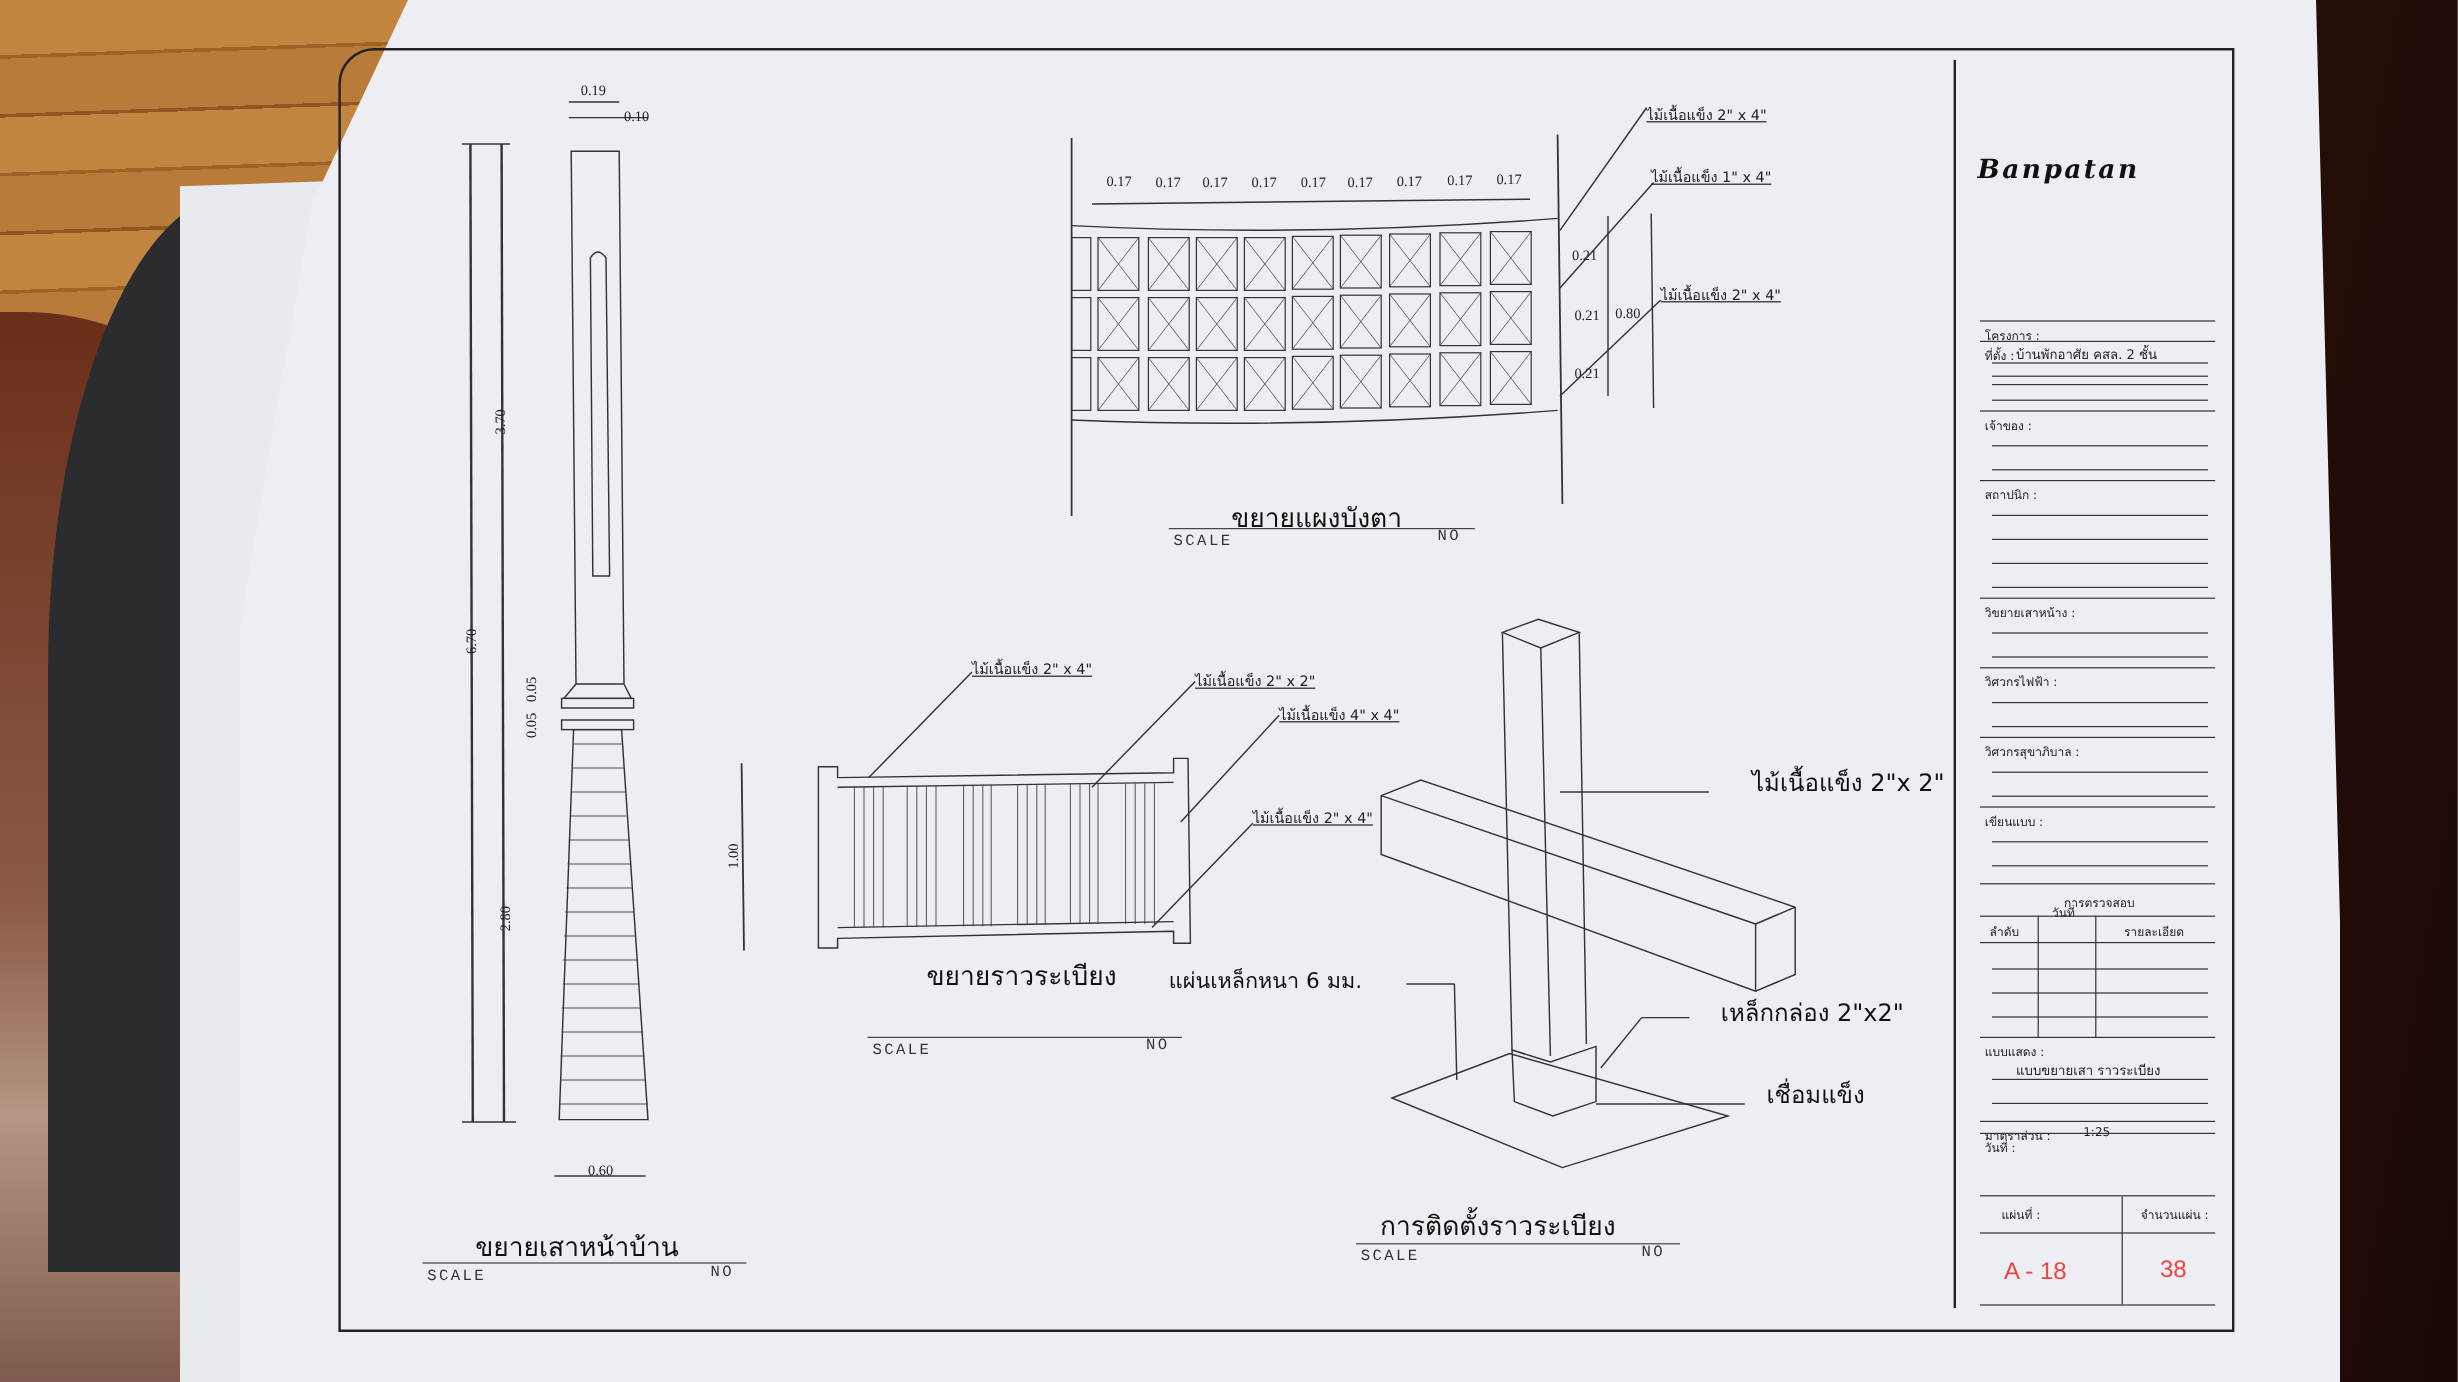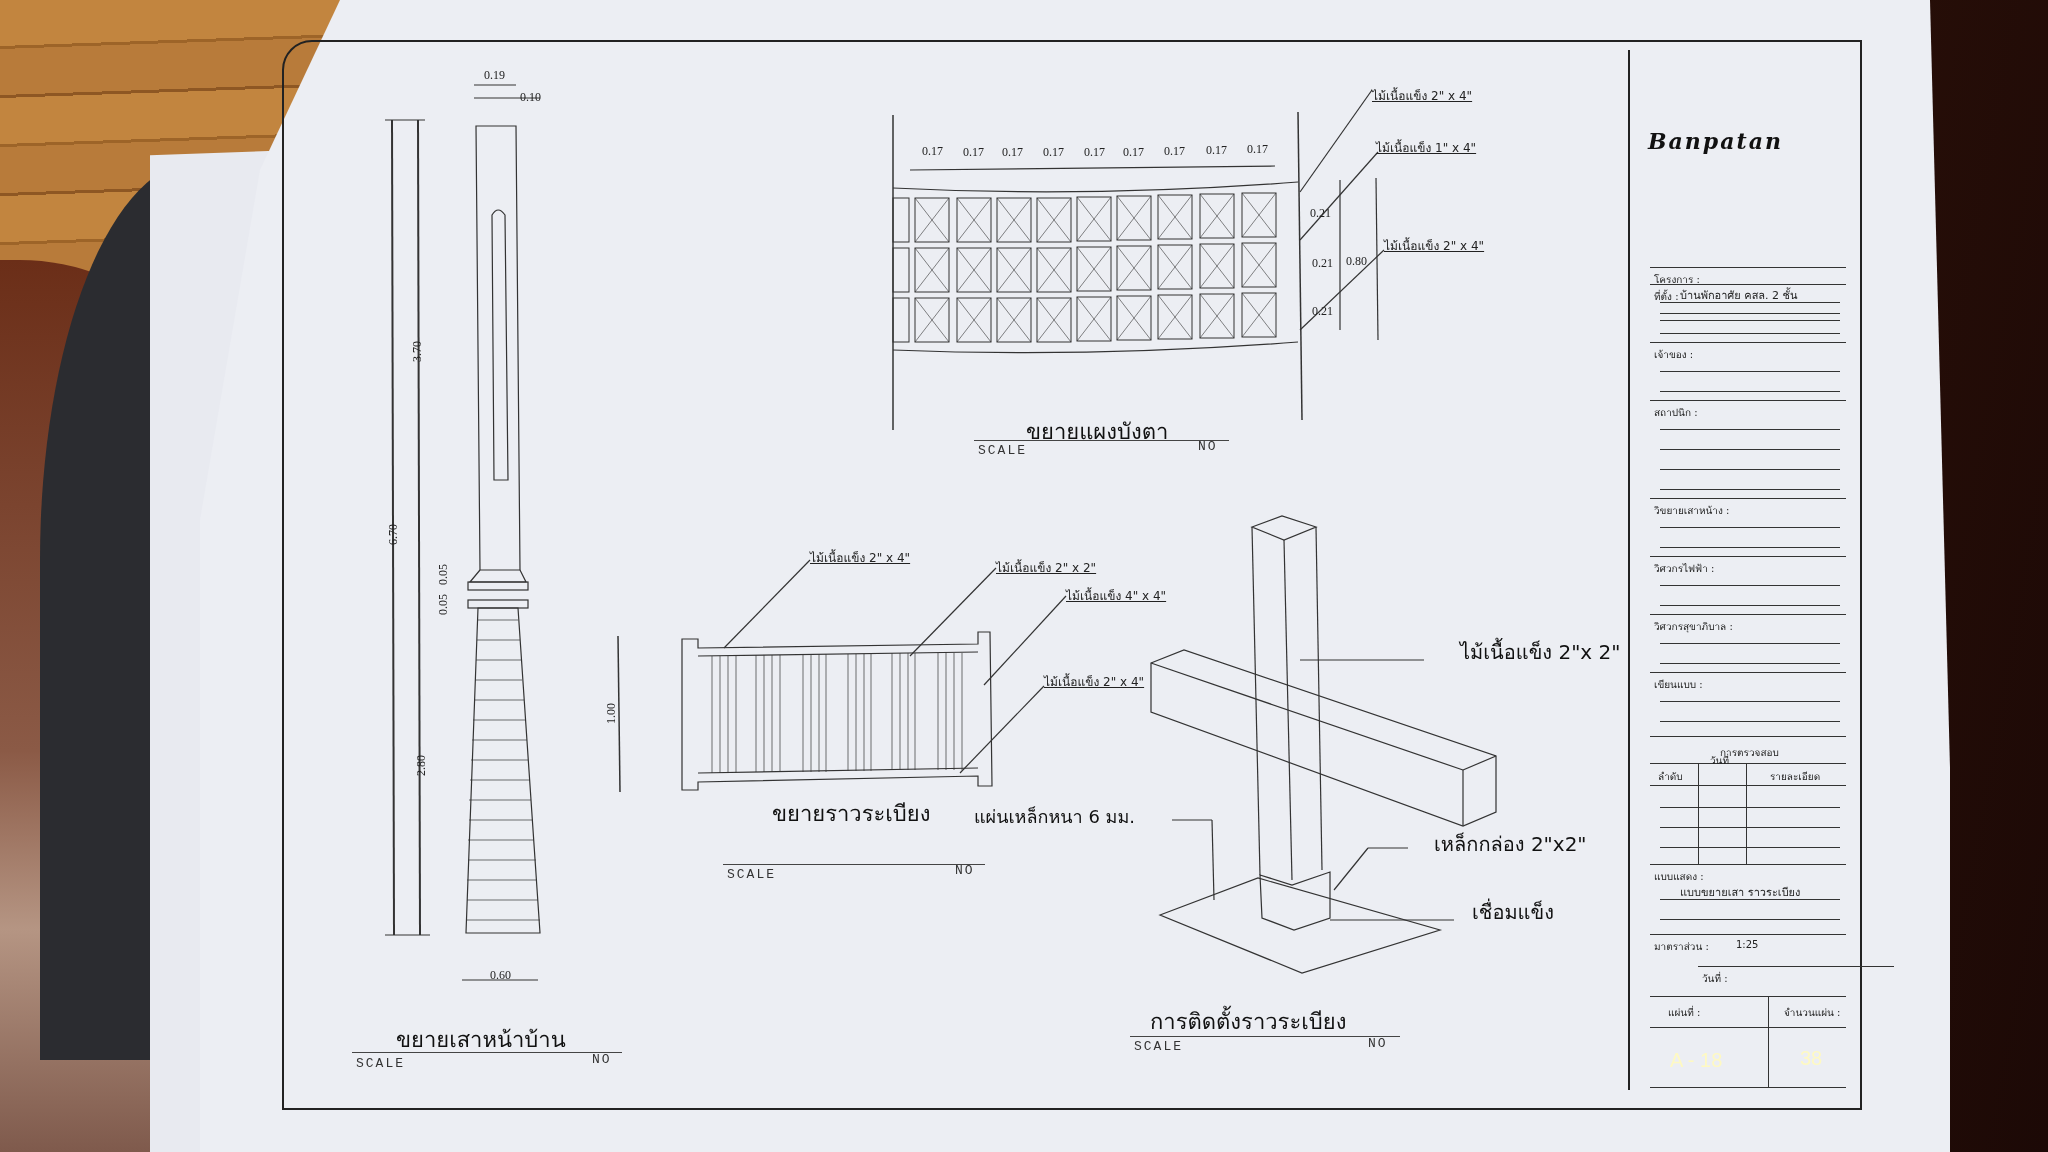--- a/index.html
+++ b/index.html
@@ -50,21 +50,21 @@
     font-style:italic; font-weight:bold; font-size:22px; color:#111; letter-spacing:2px;
   }
   .tb-box {
     position:absolute; left:1650px; width:196px; border-top:1.5px solid #333;
     font-size:10px; color:#222;
   }
   .tb-label { position:absolute; left:4px; top:4px; }
   .tb-value { position:absolute; left:30px; top:18px; font-size:11px; }
   .tb-line { position:absolute; left:10px; right:6px; border-top:1.5px solid #333; }
   .sheet-no {
-    position:absolute; font-size:20px; color:#fef9c3; font-family:"Liberation Sans", sans-serif;
+    position:absolute; font-size:20px; color:#ef4444; font-family:"Liberation Sans", sans-serif;
   }
   .caption {
     position:absolute; font-size:22px; color:#111;
   }
   .caption-rule { position:absolute; border-top:1.5px solid #444; }
   .scale-lbl, .no-lbl {
     position:absolute; font-family:"Liberation Mono", monospace; font-size:13px; color:#333; letter-spacing:2px;
   }
   .dim { position:absolute; font-family:"Liberation Serif", serif; font-size:12px; color:#222; }
   .dim-v { transform:rotate(-90deg); transform-origin:left top; }
@@ -339,21 +339,21 @@
 <div class="tb-box" style="top:864px;height:70px;">
   <span class="tb-label">แบบแสดง :</span>
   <span class="tb-value">แบบขยายเสา ราวระเบียง</span>
   <div class="tb-line" style="top:34px"></div>
     <div class="tb-line" style="top:54px"></div>
 </div>
 <div class="tb-box" style="top:934px;height:32px;">
   <span class="tb-label">มาตราส่วน :</span>
   <span style="position:absolute;left:86px;top:4px;">1:25</span>
 </div>
-<div class="tb-box" style="top:966px;height:30px;margin-left:48px;">
+<div class="tb-box" style="top:944px;height:30px;">
   <span class="tb-label">วันที่ :</span>
 </div>
 <div class="tb-box" style="top:996px;height:90px;border-bottom:1.5px solid #333;">
   <span style="position:absolute;left:18px;top:8px;">แผ่นที่ :</span>
   <span style="position:absolute;left:134px;top:8px;">จำนวนแผ่น :</span>
   <div style="position:absolute;left:0;right:0;top:30px;border-top:1.5px solid #333;"></div>
   <div style="position:absolute;left:118px;top:0;bottom:0;border-left:1.5px solid #333;"></div>
   <span class="sheet-no" style="left:20px;top:52px;">A - 18</span>
   <span class="sheet-no" style="left:150px;top:50px;">38</span>
 </div>

